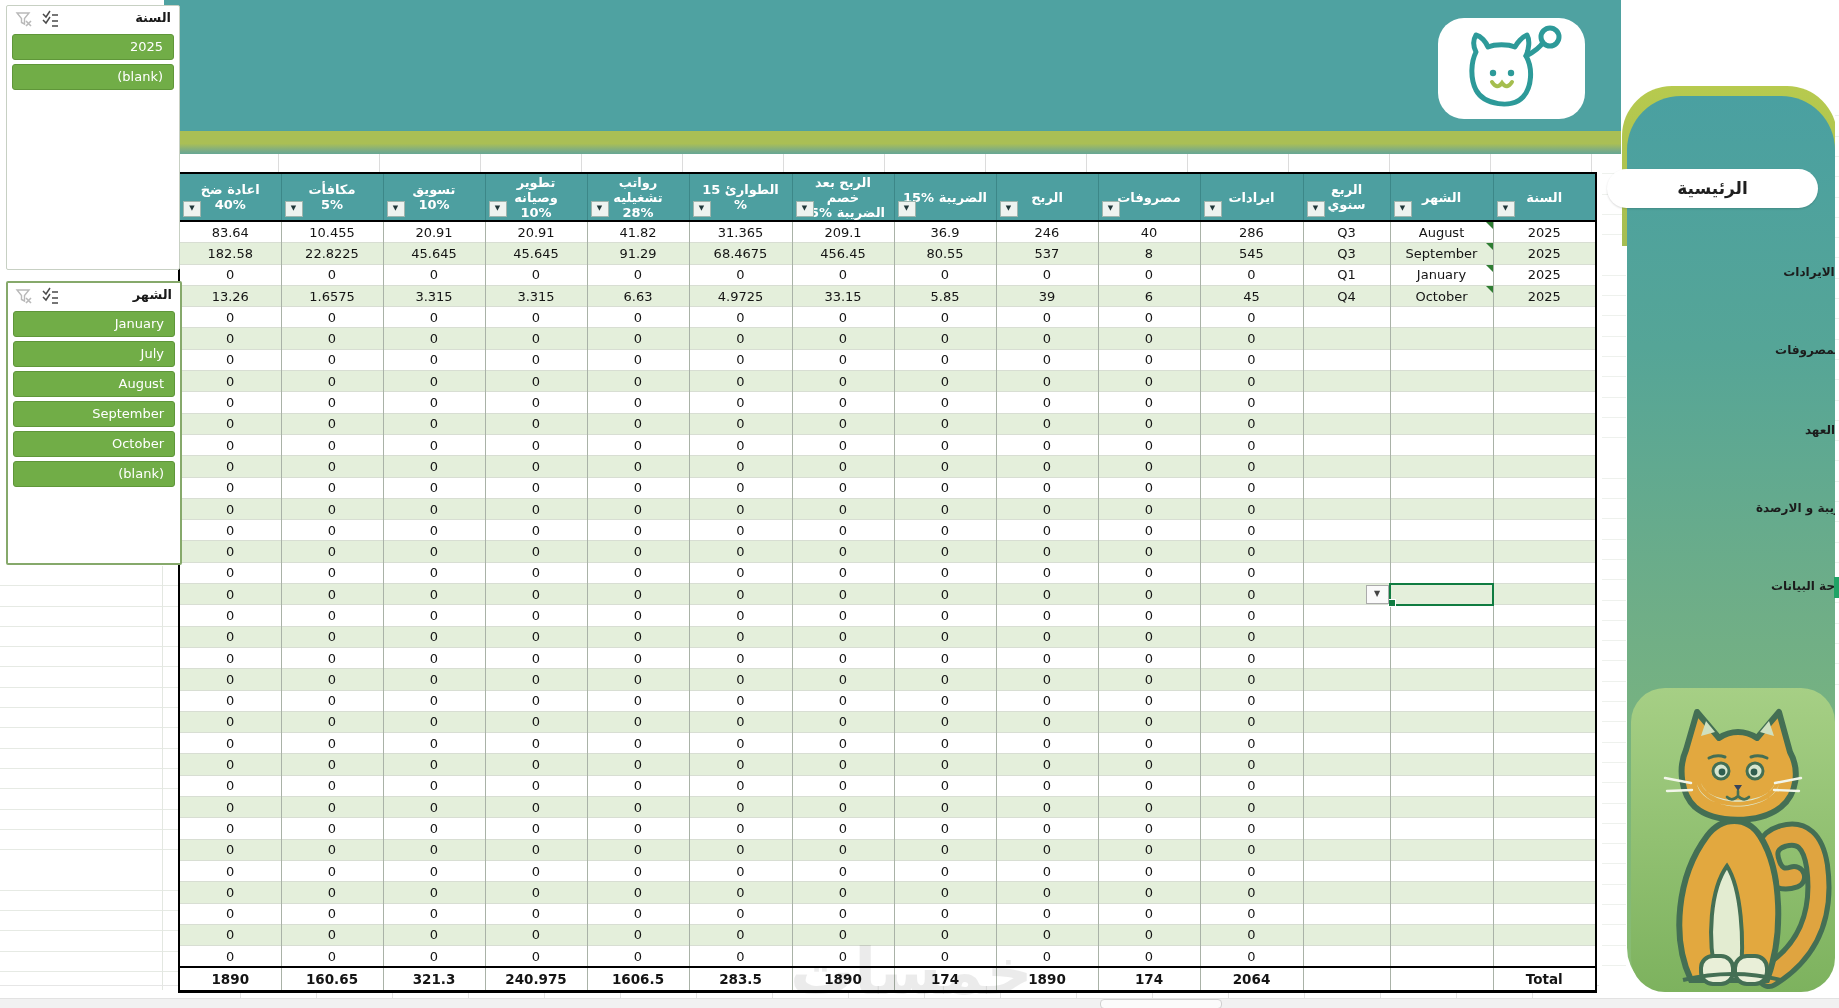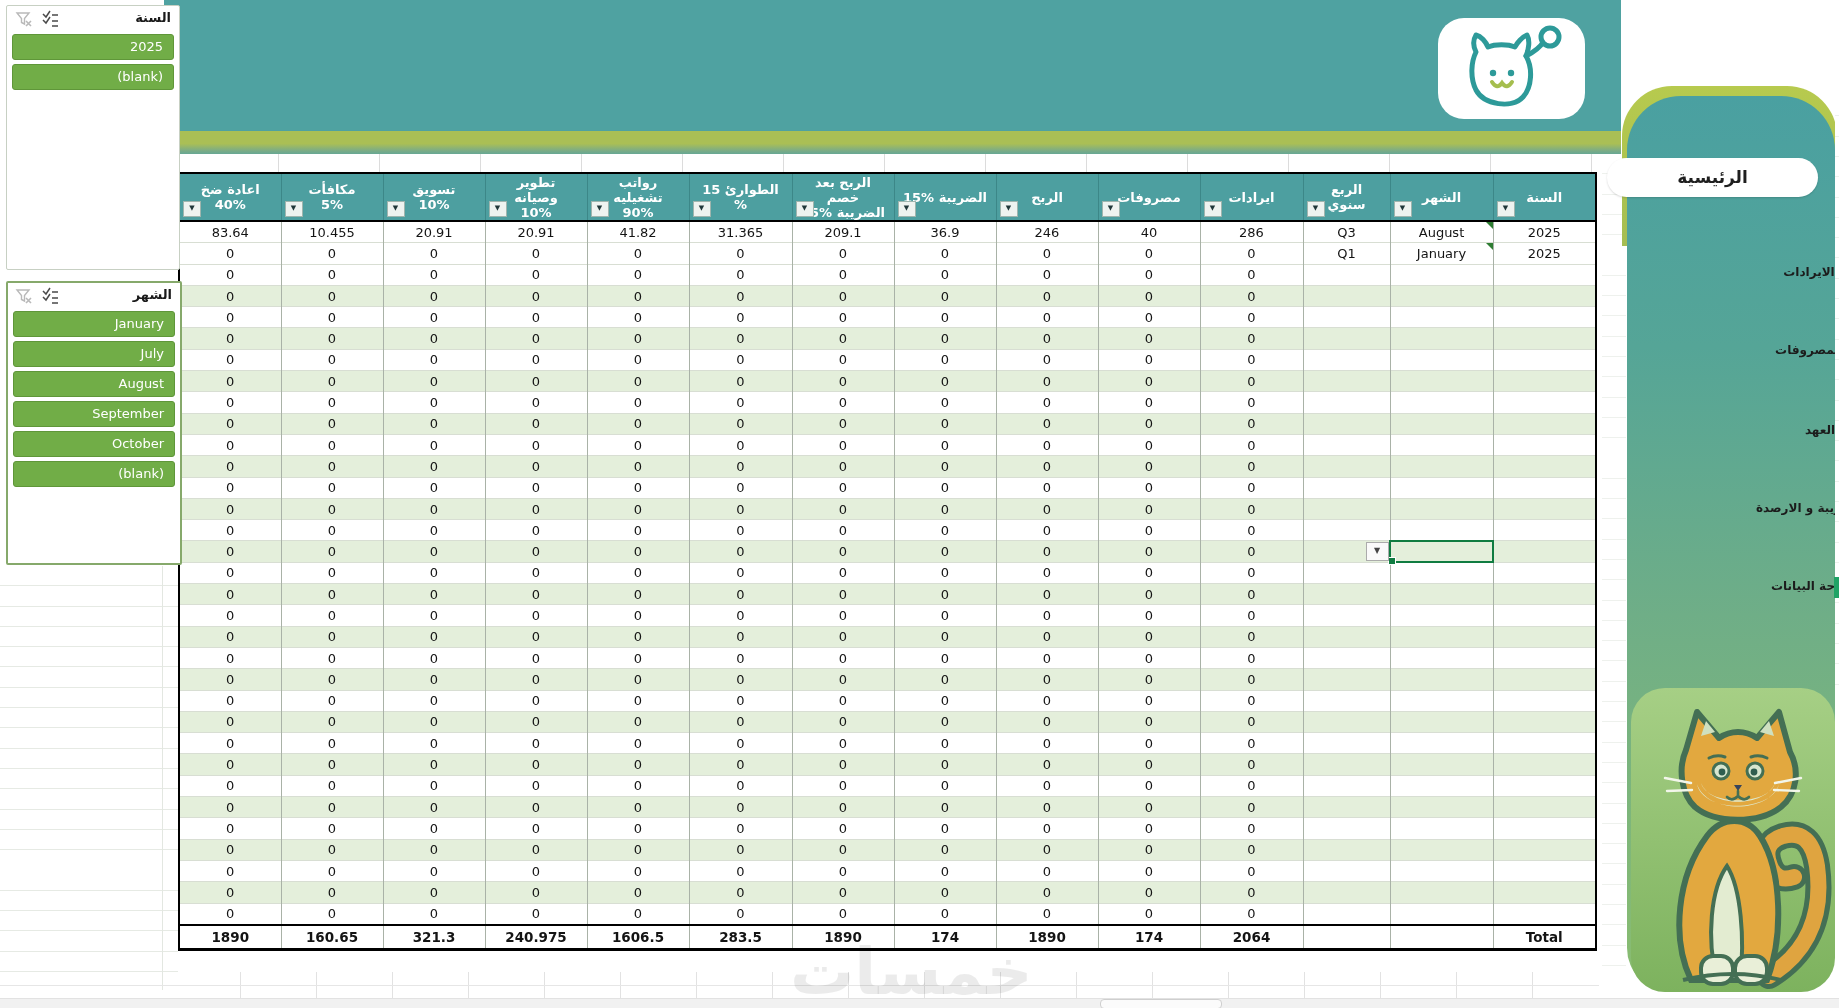--- a/index.html
+++ b/index.html
@@ -62,21 +62,21 @@
      font-size:8px;line-height:15px;color:#444;text-align:center;cursor:pointer;}
 
   
   .yellow-card{left:1622px;top:86px;width:215px;height:160px;border-radius:50px 50px 0 0;
      background:linear-gradient(180deg,#b7ca4e,#a5bd52);z-index:19;}
   .teal-card{left:1627px;top:96px;width:208px;height:896px;border-radius:54px 54px 44px 44px;
      background:linear-gradient(180deg,#4aa0a1 0%,#55a597 28%,#6fae87 58%,#8abd70 100%);z-index:20;}
   .right-sliver{left:1835px;top:96px;width:4px;height:592px;
      background:repeating-linear-gradient(180deg,#fff 0 19.3px,#eef1ed 19.3px 20.3px);z-index:24;}
   .green-tick{left:1834px;top:577px;width:5px;height:21px;background:#21a366;z-index:25;}
-  .nav-pill{left:1607px;top:158px;width:211px;height:39px;border-radius:20px;background:#fff;z-index:22;
+  .nav-pill{left:1607px;top:169px;width:211px;height:39px;border-radius:20px;background:#fff;z-index:22;
      text-align:center;line-height:39px;font-size:17px;font-weight:bold;color:#1f1f1f;direction:rtl;cursor:pointer;
      box-shadow:0 1px 2px rgba(0,0,0,0.15);}
   .nav-item{left:1705px;width:208px;height:24px;line-height:24px;text-align:center;z-index:22;
      font-size:12px;font-weight:bold;color:#1c1c1c;direction:rtl;cursor:pointer;}
   .cat-panel{left:1631px;top:688px;width:204px;height:304px;border-radius:34px;overflow:hidden;
      background:linear-gradient(180deg,#a6cf85,#7db25e);z-index:21;}
 </style>
 </head>
 <body>
 
@@ -180,21 +180,21 @@
               <div class="hdr-l2">10%</div>
               <div class="filter-btn">▼</div>
             </th>
             <th>
               <div>تطوير وصيانه</div>
               <div class="hdr-l2">10%</div>
               <div class="filter-btn">▼</div>
             </th>
             <th>
               <div>رواتب تشغيليه</div>
-              <div class="hdr-l2">90%</div>
+              <div class="hdr-l2">28%</div>
               <div class="filter-btn">▼</div>
             </th>
             <th>
               <div>الطوارئ 15</div>
               <div class="hdr-l2">%</div>
               <div class="filter-btn">▼</div>
             </th>
             <th>
               <div>الربح بعد خصم</div>
               <div class="hdr-l2">الضريبة %15</div>
@@ -240,34 +240,66 @@
             <td>31.365</td>
             <td>209.1</td>
             <td>36.9</td>
             <td>246</td>
             <td>40</td>
             <td>286</td>
             <td>Q3</td>
             <td class="note">August</td>
             <td>2025</td>
           </tr>
+          <tr class="band">
+            <td>182.58</td>
+            <td>22.8225</td>
+            <td>45.645</td>
+            <td>45.645</td>
+            <td>91.29</td>
+            <td>68.4675</td>
+            <td>456.45</td>
+            <td>80.55</td>
+            <td>537</td>
+            <td>8</td>
+            <td>545</td>
+            <td>Q3</td>
+            <td class="note">September</td>
+            <td>2025</td>
+          </tr>
           <tr>
             <td>0</td>
             <td>0</td>
             <td>0</td>
             <td>0</td>
             <td>0</td>
             <td>0</td>
             <td>0</td>
             <td>0</td>
             <td>0</td>
             <td>0</td>
             <td>0</td>
             <td>Q1</td>
             <td class="note">January</td>
+            <td>2025</td>
+          </tr>
+          <tr class="band">
+            <td>13.26</td>
+            <td>1.6575</td>
+            <td>3.315</td>
+            <td>3.315</td>
+            <td>6.63</td>
+            <td>4.9725</td>
+            <td>33.15</td>
+            <td>5.85</td>
+            <td>39</td>
+            <td>6</td>
+            <td>45</td>
+            <td>Q4</td>
+            <td class="note">October</td>
             <td>2025</td>
           </tr>
           <tr>
             <td>0</td>
             <td>0</td>
             <td>0</td>
             <td>0</td>
             <td>0</td>
             <td>0</td>
             <td>0</td>

